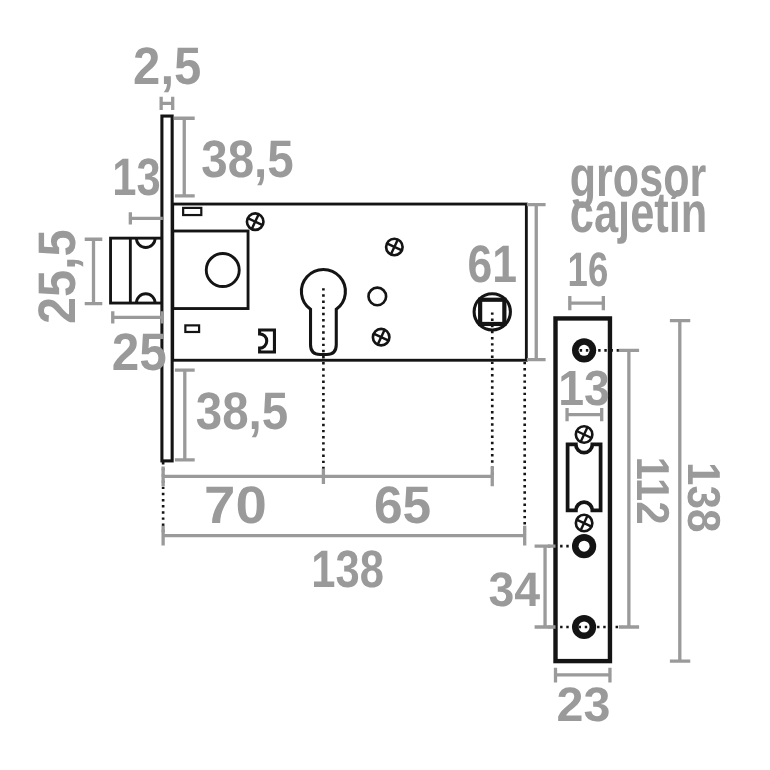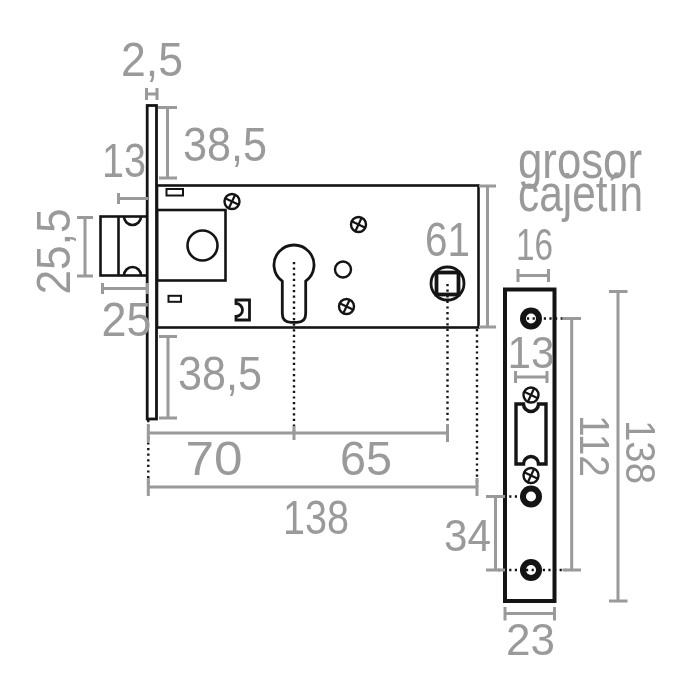--- a/index.html
+++ b/index.html
@@ -1,16 +1,16 @@
 <!DOCTYPE html>
 <html><head>
 <meta charset="utf-8">
 <style>
   html,body{margin:0;padding:0;background:#ffffff;width:700px;height:700px;overflow:hidden;}
-  #stage{position:relative;width:700px;height:700px;background:#fff;}
+  #stage{position:relative;width:700px;height:700px;background:#fff;font-weight:bold;}
   svg{position:absolute;left:0;top:0;}
   text{font-family:"Liberation Sans", sans-serif;fill:#9a9a9a;}
   .blk{stroke:#141414;fill:none;}
   .blkf{stroke:#141414;fill:#ffffff;}
   .dim{stroke:#9a9a9a;stroke-width:3;fill:none;}
   .dot{stroke:#141414;stroke-width:2.4;fill:none;stroke-dasharray:2.2 3.4;}
 </style>
 </head>
 <body>
 

